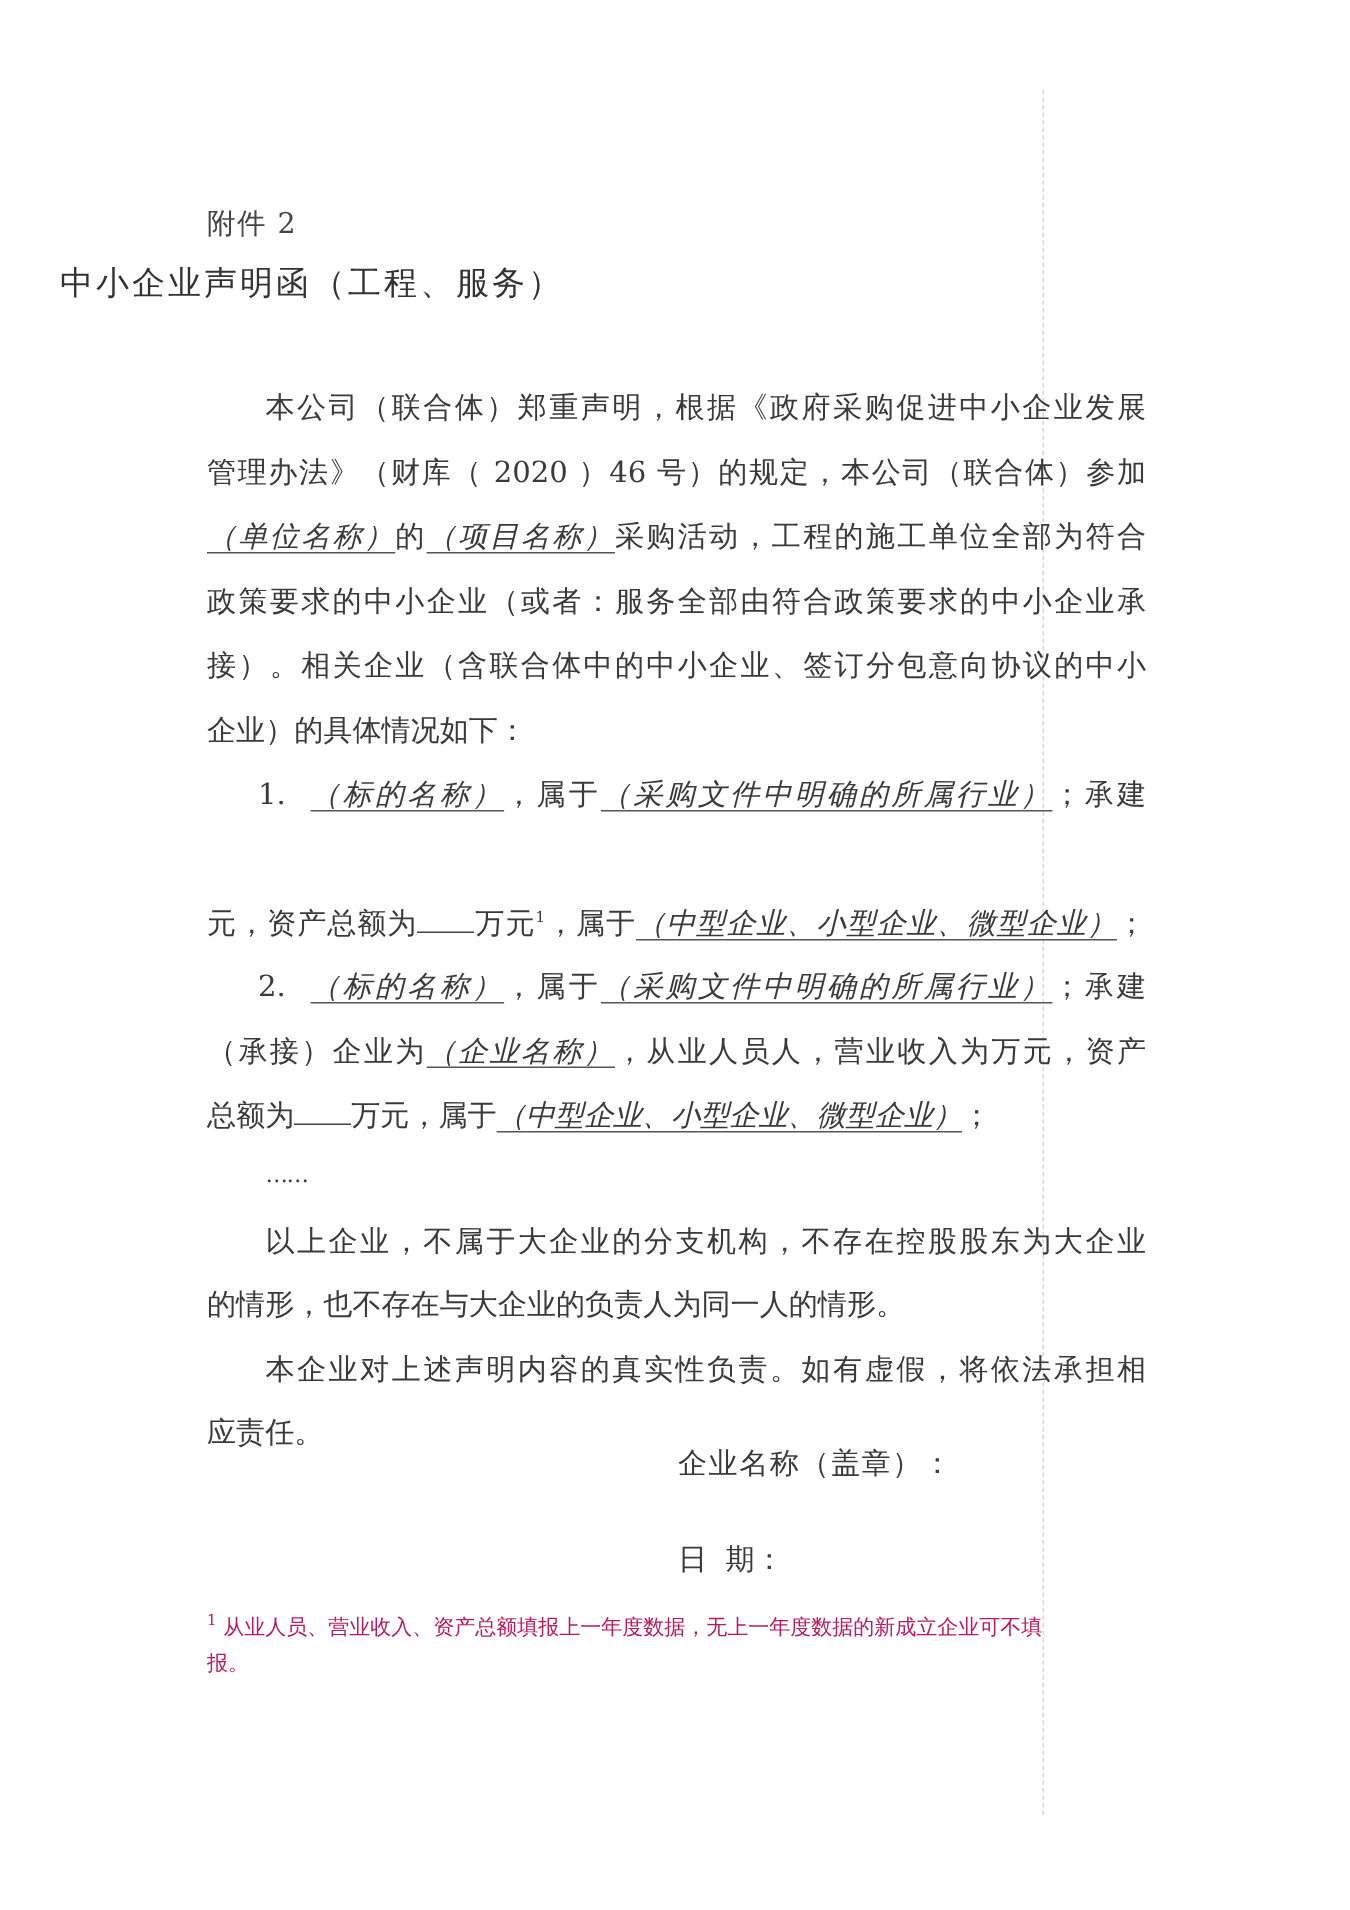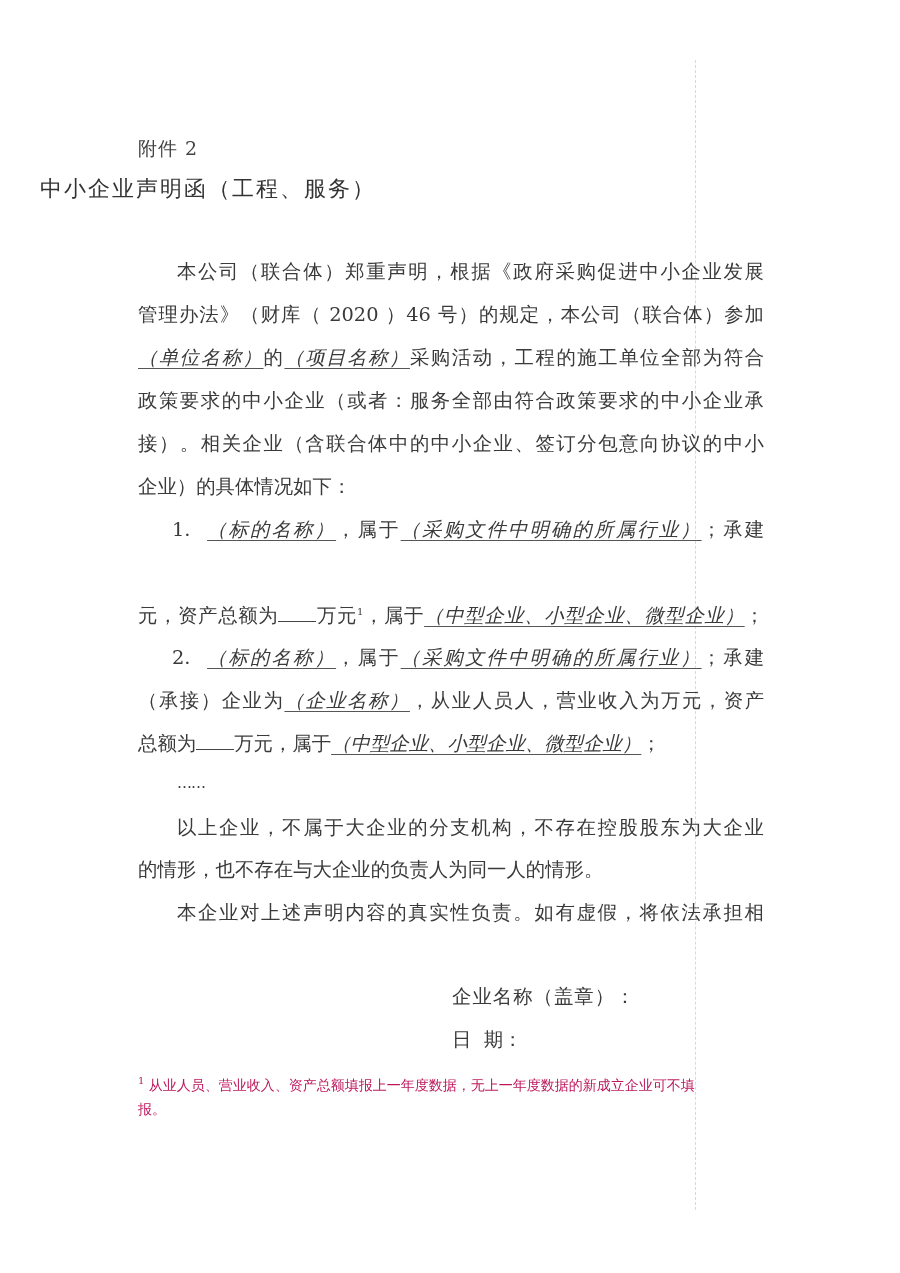--- a/index.html
+++ b/index.html
@@ -10,21 +10,21 @@
   .page { position: absolute; left: 0; top: 0; width: 900px; height: 1273px; }
   .attach { position: absolute; left: 138px; top: 136px; font-size: 19px; letter-spacing: 1px; color: #444; }
   .title { position: absolute; left: 0; width: 900px; top: 174px; font-size: 22px; letter-spacing: 2px; color: #333; padding-left: 40px; box-sizing: border-box; }
   .line { position: absolute; left: 138px; width: 626px; font-size: 19.4px; height: 30px; line-height: 30px; white-space: nowrap; color: #3a3a3a; }
   .justify { text-align: justify; text-align-last: justify; }
   .indent { padding-left: 39px; box-sizing: border-box; }
   .indent2 { padding-left: 34px; box-sizing: border-box; }
   .u { text-decoration: underline; text-decoration-color: #555; text-underline-offset: 4px; font-style: italic; }
   .blank { display: inline-block; width: 38px; border-bottom: 1px solid #444; height: 20px; vertical-align: baseline; }
   sup { font-size: 10px; vertical-align: super; line-height: 0; }
-  .sign1 { position: absolute; left: 452px; top: 983px; font-size: 19.4px; letter-spacing: 1px; }
+  .sign1 { position: absolute; left: 452px; top: 962px; font-size: 19.4px; letter-spacing: 1px; }
   .sign2 { position: absolute; left: 452px; top: 1026px; font-size: 19.4px; }
   .footnote { position: absolute; left: 138px; width: 640px; font-size: 14px; line-height: 22px; color: #be185d; }
   .pageno { position: absolute; left: 0; width: 900px; text-align: center; top: 1177px; font-family: "Liberation Sans", sans-serif; font-size: 13px; color: #666; }
   .scanline { position: absolute; left: 695px; top: 60px; width: 0; height: 1150px; border-left: 1px dashed #d8d8d8; }
 </style>
 </head>
 <body>
 
 <div class="page">
   <div class="scanline"></div>
@@ -44,20 +44,21 @@
 
   <div class="line justify indent2" style="top:643px"><span>2.</span>&nbsp;&nbsp;<span class="u">（标的名称）</span><span>，属于</span><span class="u">（采购文件中明确的所属行业）</span><span>；承建</span></div>
   <div class="line justify" style="top:686px"><span>（承接）企业为</span><span class="u">（企业名称）</span><span>，从业人员人，营业收入为万元，资产</span></div>
   <div class="line" style="top:729px"><span>总额为</span><span class="blank"></span><span>万元，属于</span><span class="u">（中型企业、小型企业、微型企业）</span><span>；</span></div>
 
   <div class="line indent" style="top:768px; font-size:15px; letter-spacing:-1px;">……</div>
 
   <div class="line justify indent" style="top:813px">以上企业，不属于大企业的分支机构，不存在控股股东为大企业</div>
   <div class="line" style="top:855px">的情形，也不存在与大企业的负责人为同一人的情形。</div>
   <div class="line justify indent" style="top:898px">本企业对上述声明内容的真实性负责。如有虚假，将依法承担相</div>
+  <div class="line" style="top:940px">应责任。</div>
 
   <div class="sign1">企业名称（盖章）：</div>
   <div class="sign2" style="white-space:pre">日  期：</div>
 
   <div class="footnote" style="top:1074px"><sup>1</sup>&nbsp;<span>从业人员、营业收入、资产总额填报上一年度数据，无上一年度数据的新成立企业可不填</span></div>
   <div class="footnote" style="top:1098px">报。</div>
 
 </div>
 
 </body></html>

